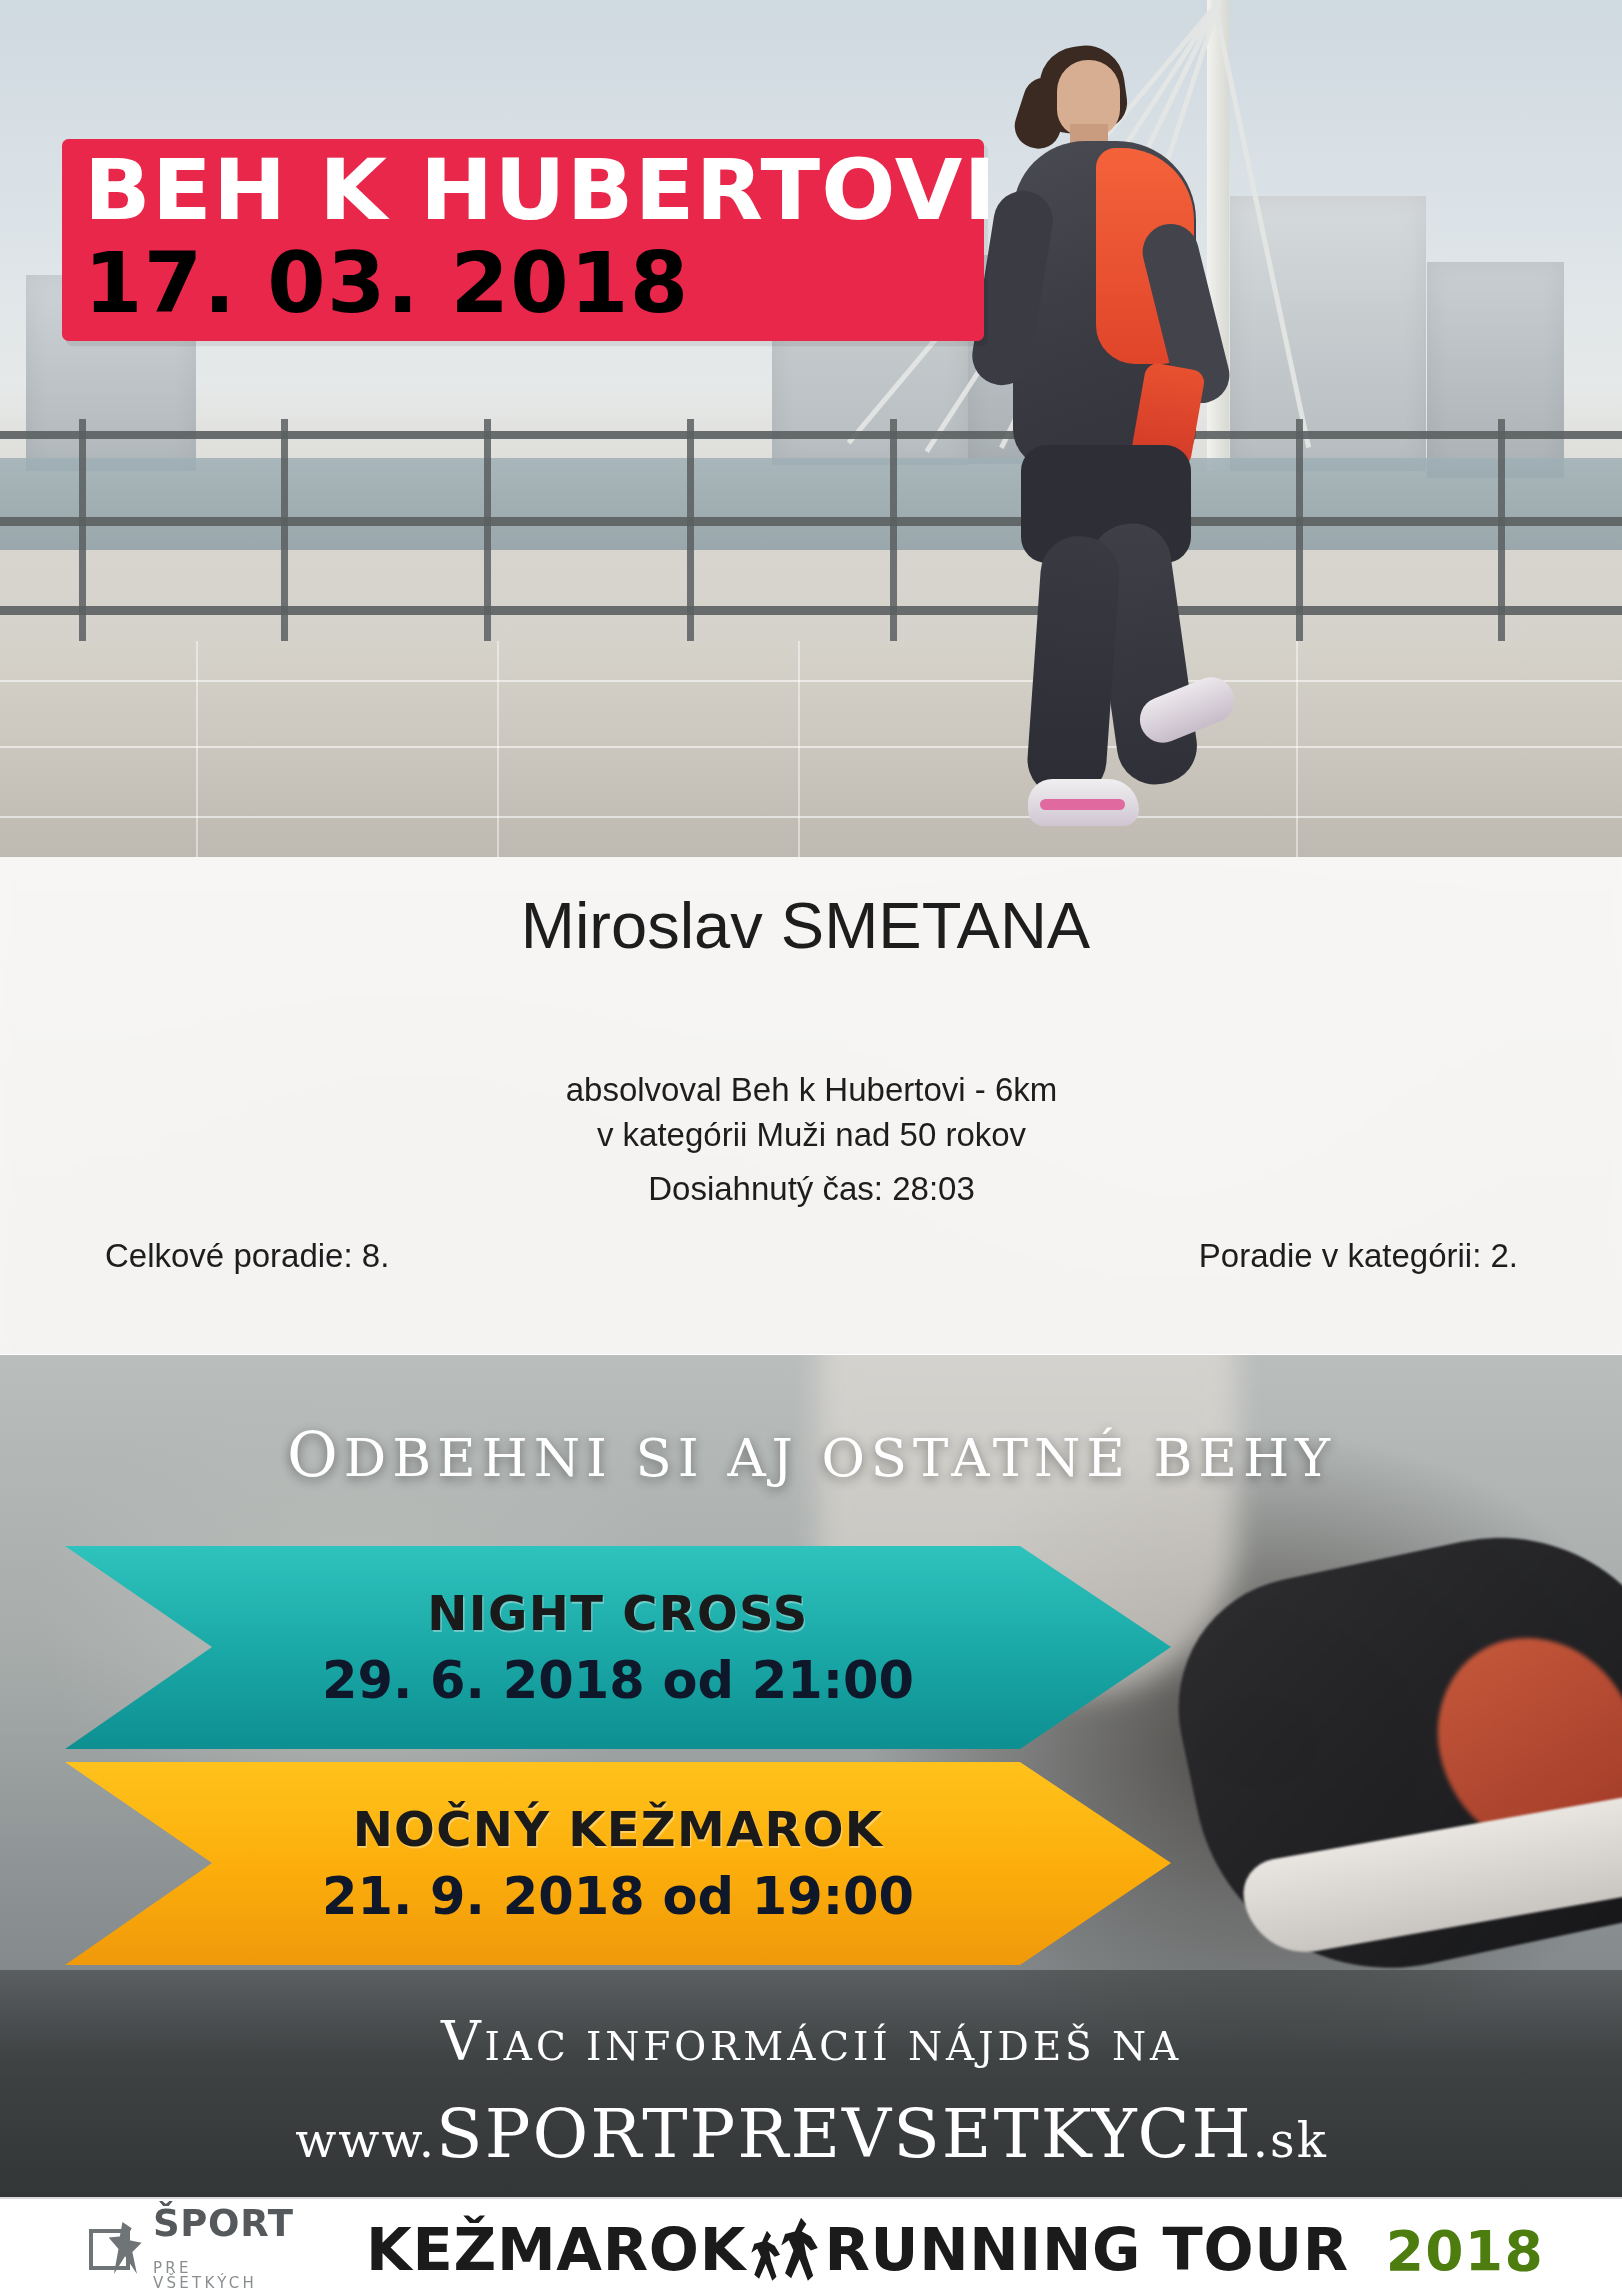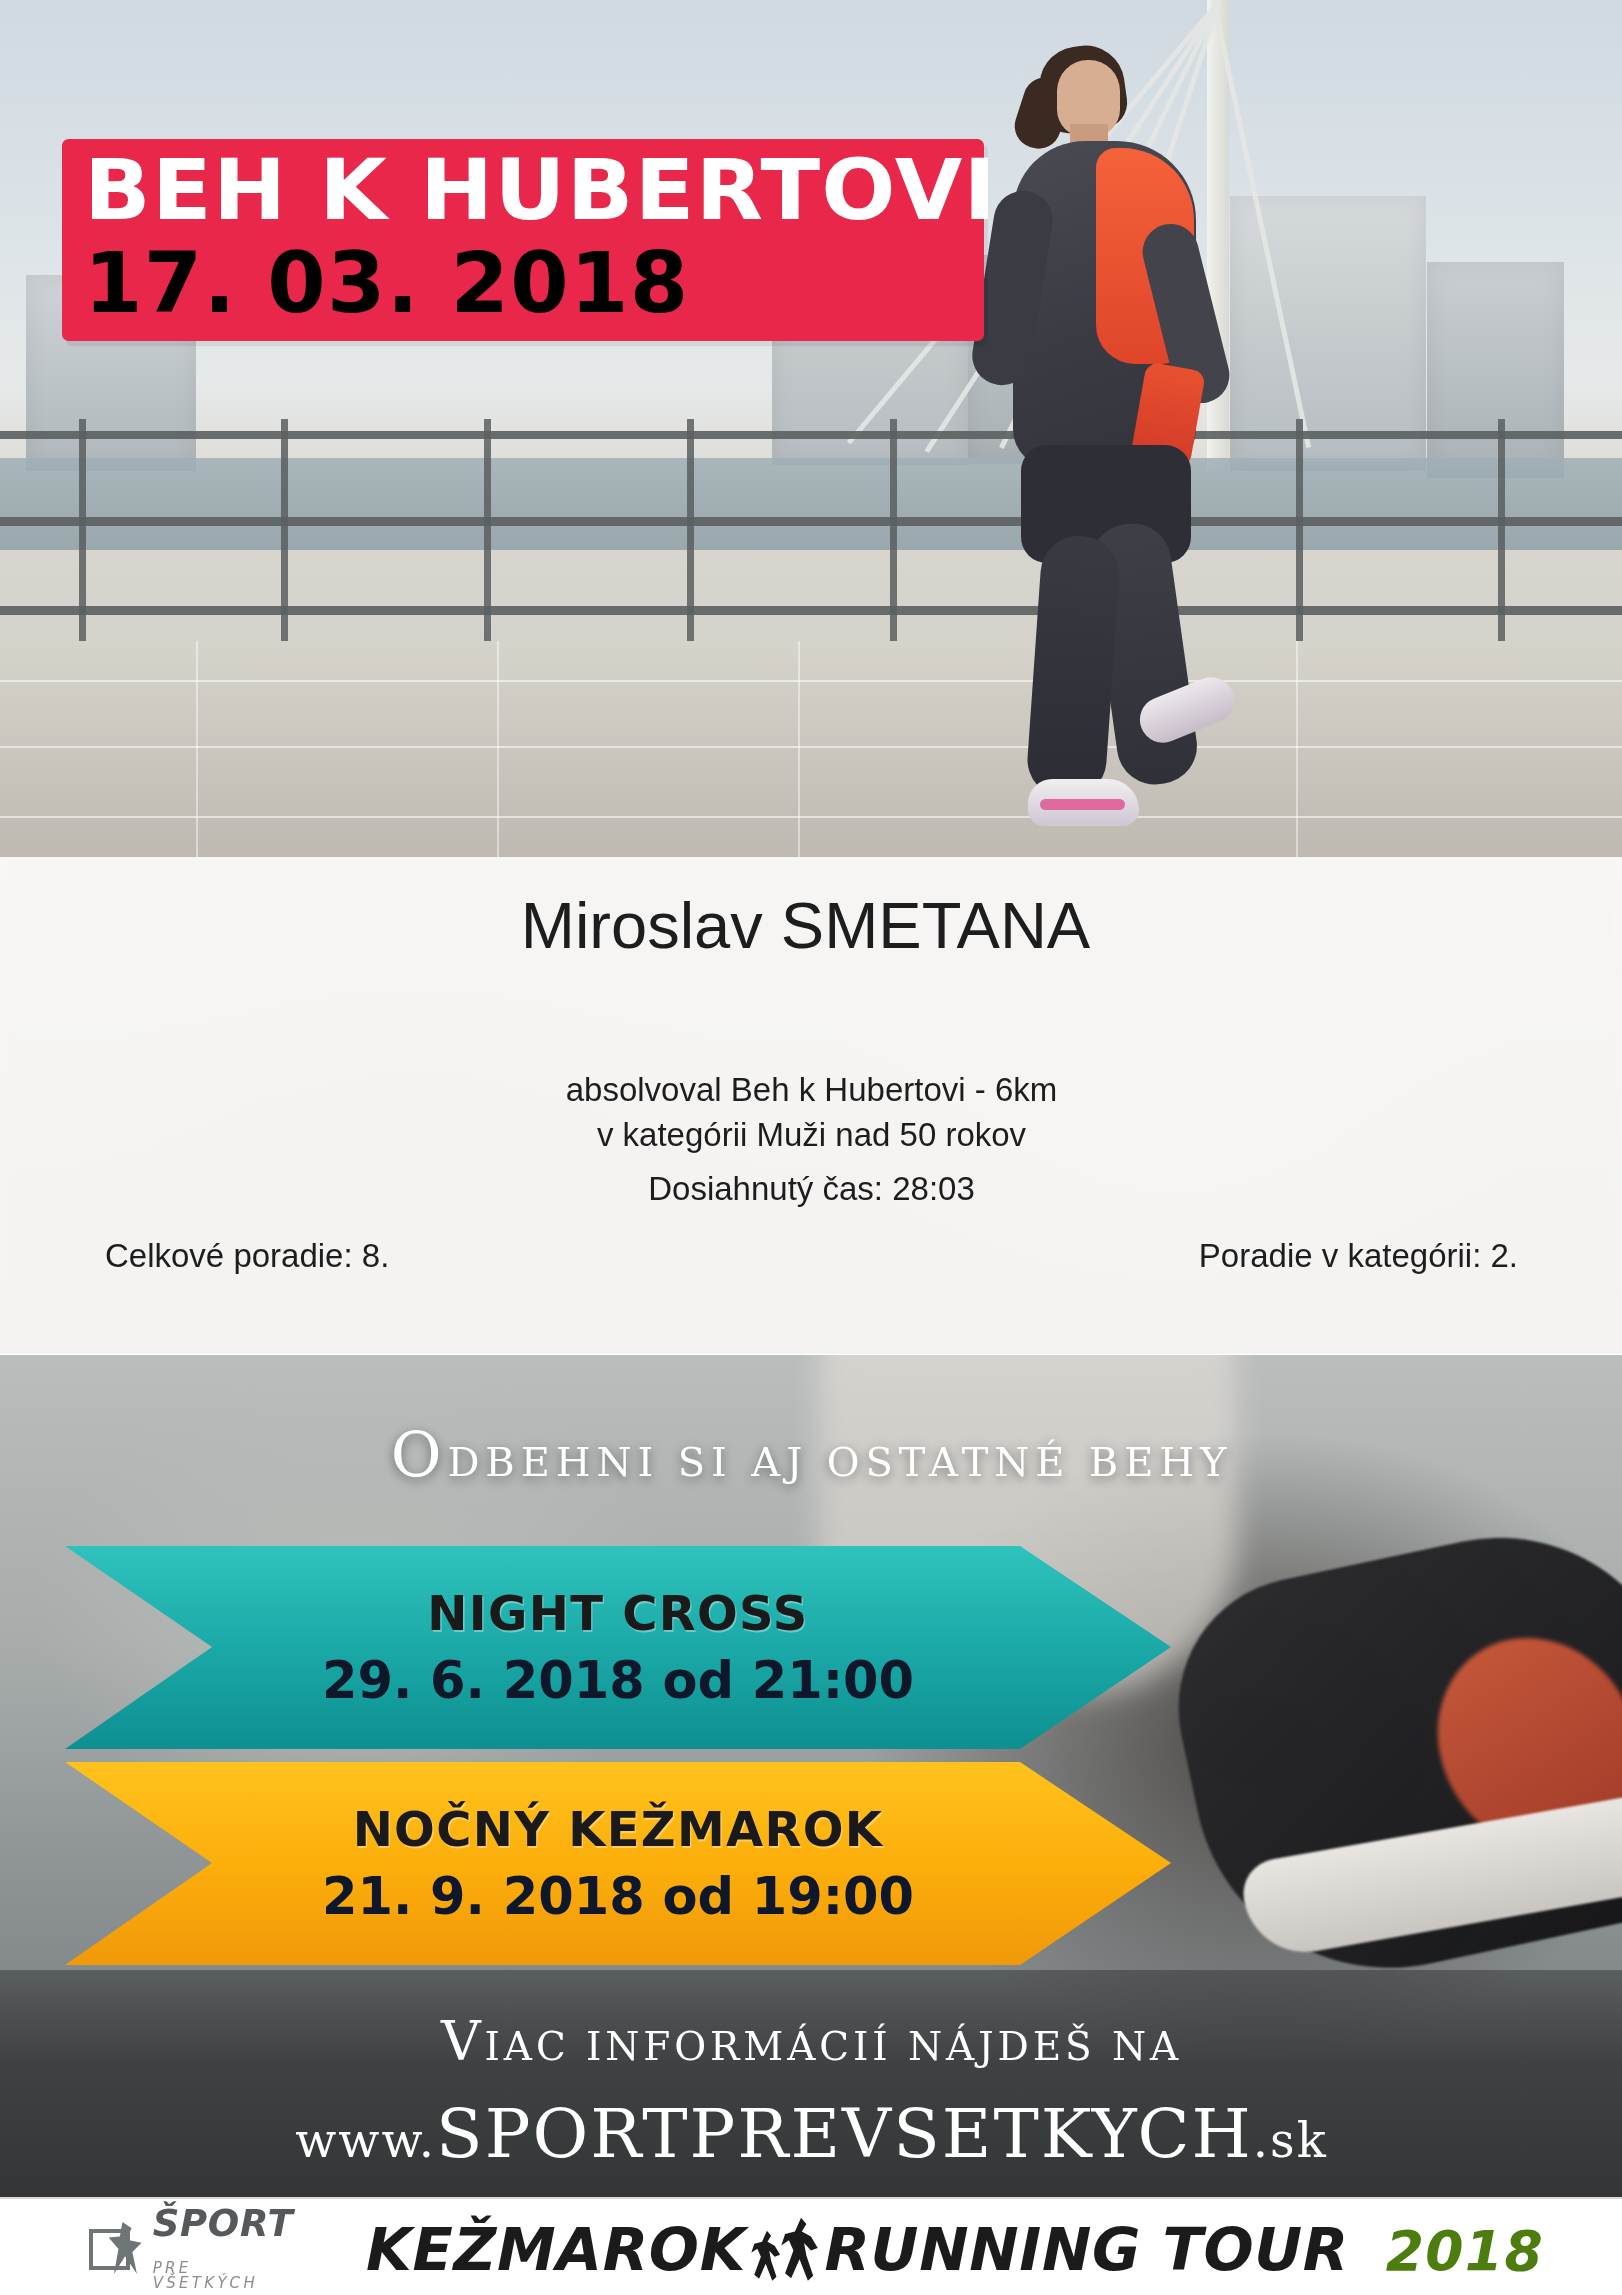--- a/index.html
+++ b/index.html
@@ -269,21 +269,21 @@
   .odbehni {
     position: absolute; left: 0; right: 0; top: 63px;
     text-align: center;
     font-family: "DejaVu Serif", serif;
     font-size: 62px;
     color: #ffffff;
     letter-spacing: 5.9px;
     text-shadow: 0 2.6px 10.5px rgba(0,0,0,0.45);
     white-space: nowrap;
   }
-  .odbehni .small { font-size: 40px; }
+  .odbehni .small { font-size: 53px; }
 
   
   .banner {
     position: absolute;
     left: 65px;
     width: 1106px;
     height: 203px;
   }
   .banner.b1 { top: 191px; }
   .banner.b2 { top: 407px; }
@@ -341,21 +341,21 @@
     white-space: nowrap;
   }
   .site .lc { font-size: 48px; }
 
   
   .footer {
     position: absolute;
     left: 0; top: 2199px;
     width: 1623px; height: 80px;
     background: #ffffff;
-    display: flex; align-items: center; font-style: italic;
+    display: flex; align-items: center;
   }
   .footer-logo {
     position: absolute; left: 85px; top: 10.5px;
     width: 216px; height: 77px;
     display: flex; align-items: center;
   }
   .logo-mark {
     width: 60px; height: 60px;
     position: relative;
     margin-right: 9.2px;

